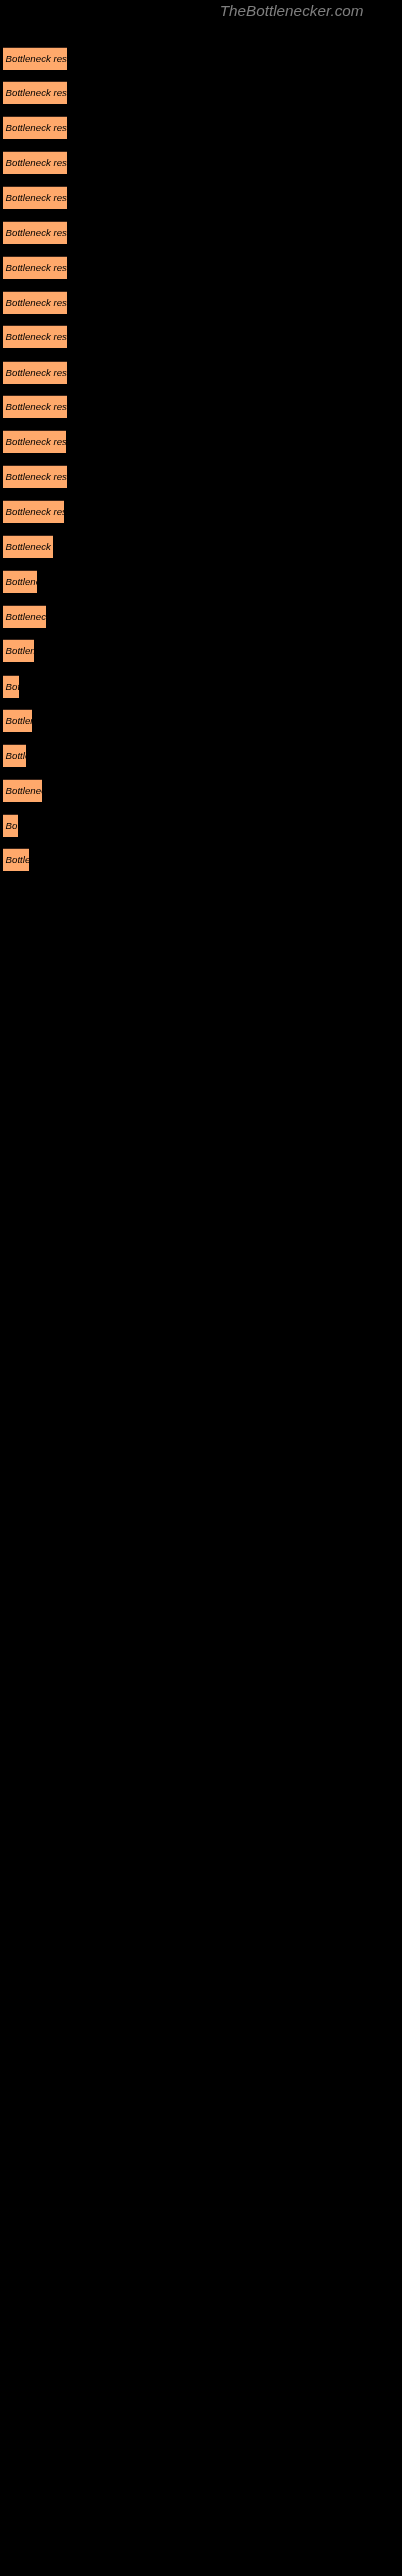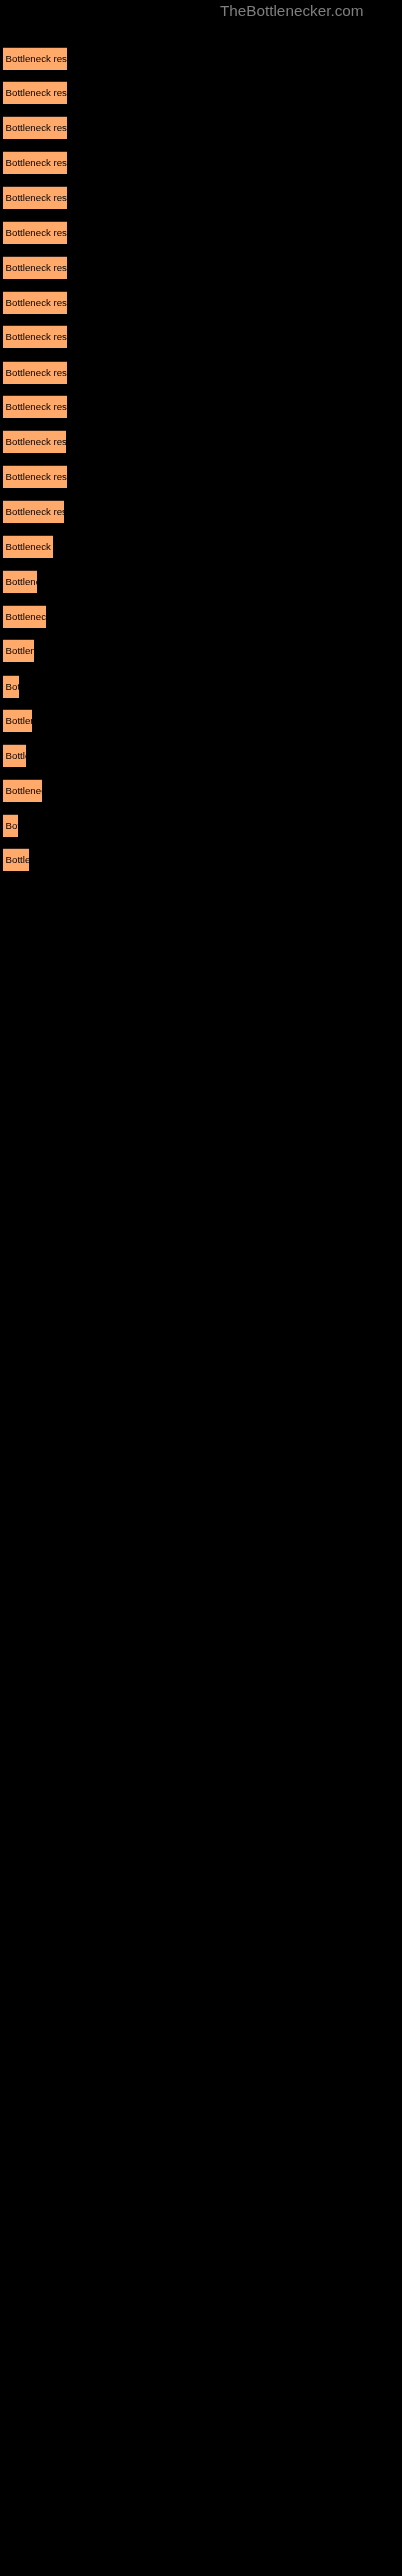--- a/index.html
+++ b/index.html
@@ -13,20 +13,21 @@
     height: 2576px;
     position: relative;
     overflow: hidden;
     font-family: "Liberation Sans", sans-serif;
   }
   #chart-root {
     position: relative;
     width: 370px;
     height: 2576px;
     background: #000000;
+    font-style: italic;
   }
   #site-title {
     position: absolute;
     right: 6.4px;
     top: 1.6px;
     color: #7f7f7f;
     font-family: "Liberation Sans", sans-serif;
     font-size: 15.3px;
     font-weight: 400;
     letter-spacing: 0px;

